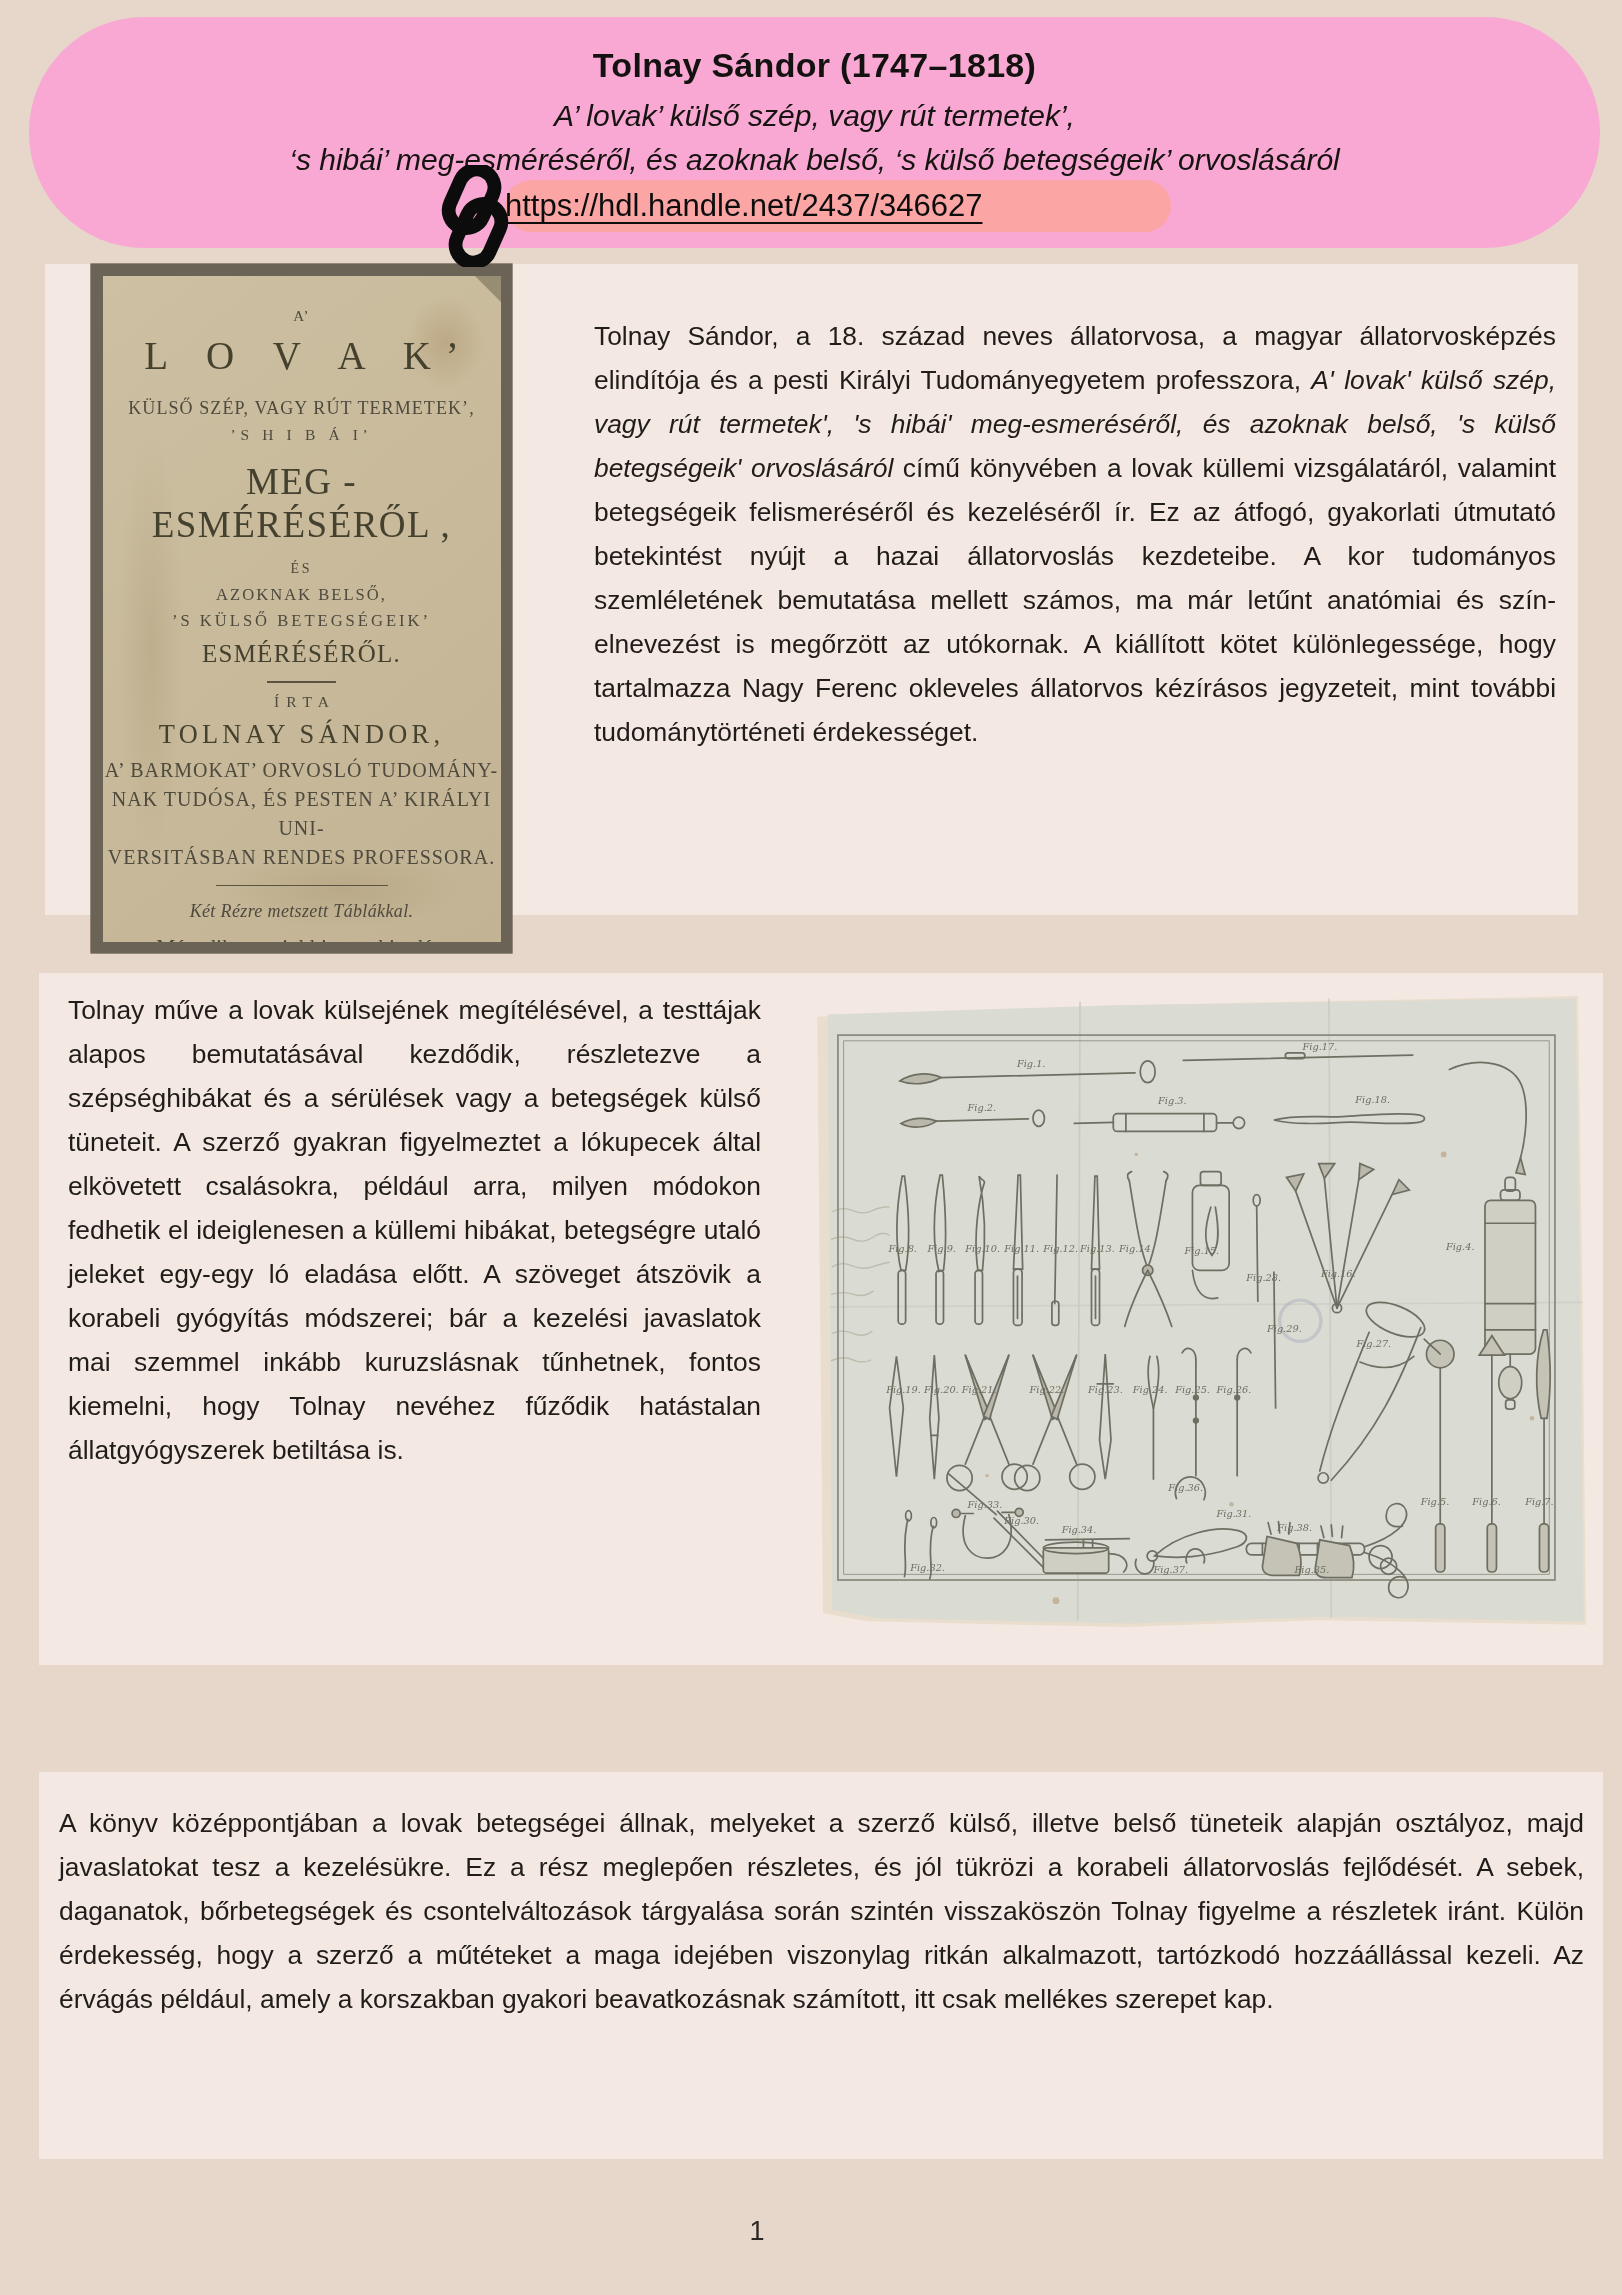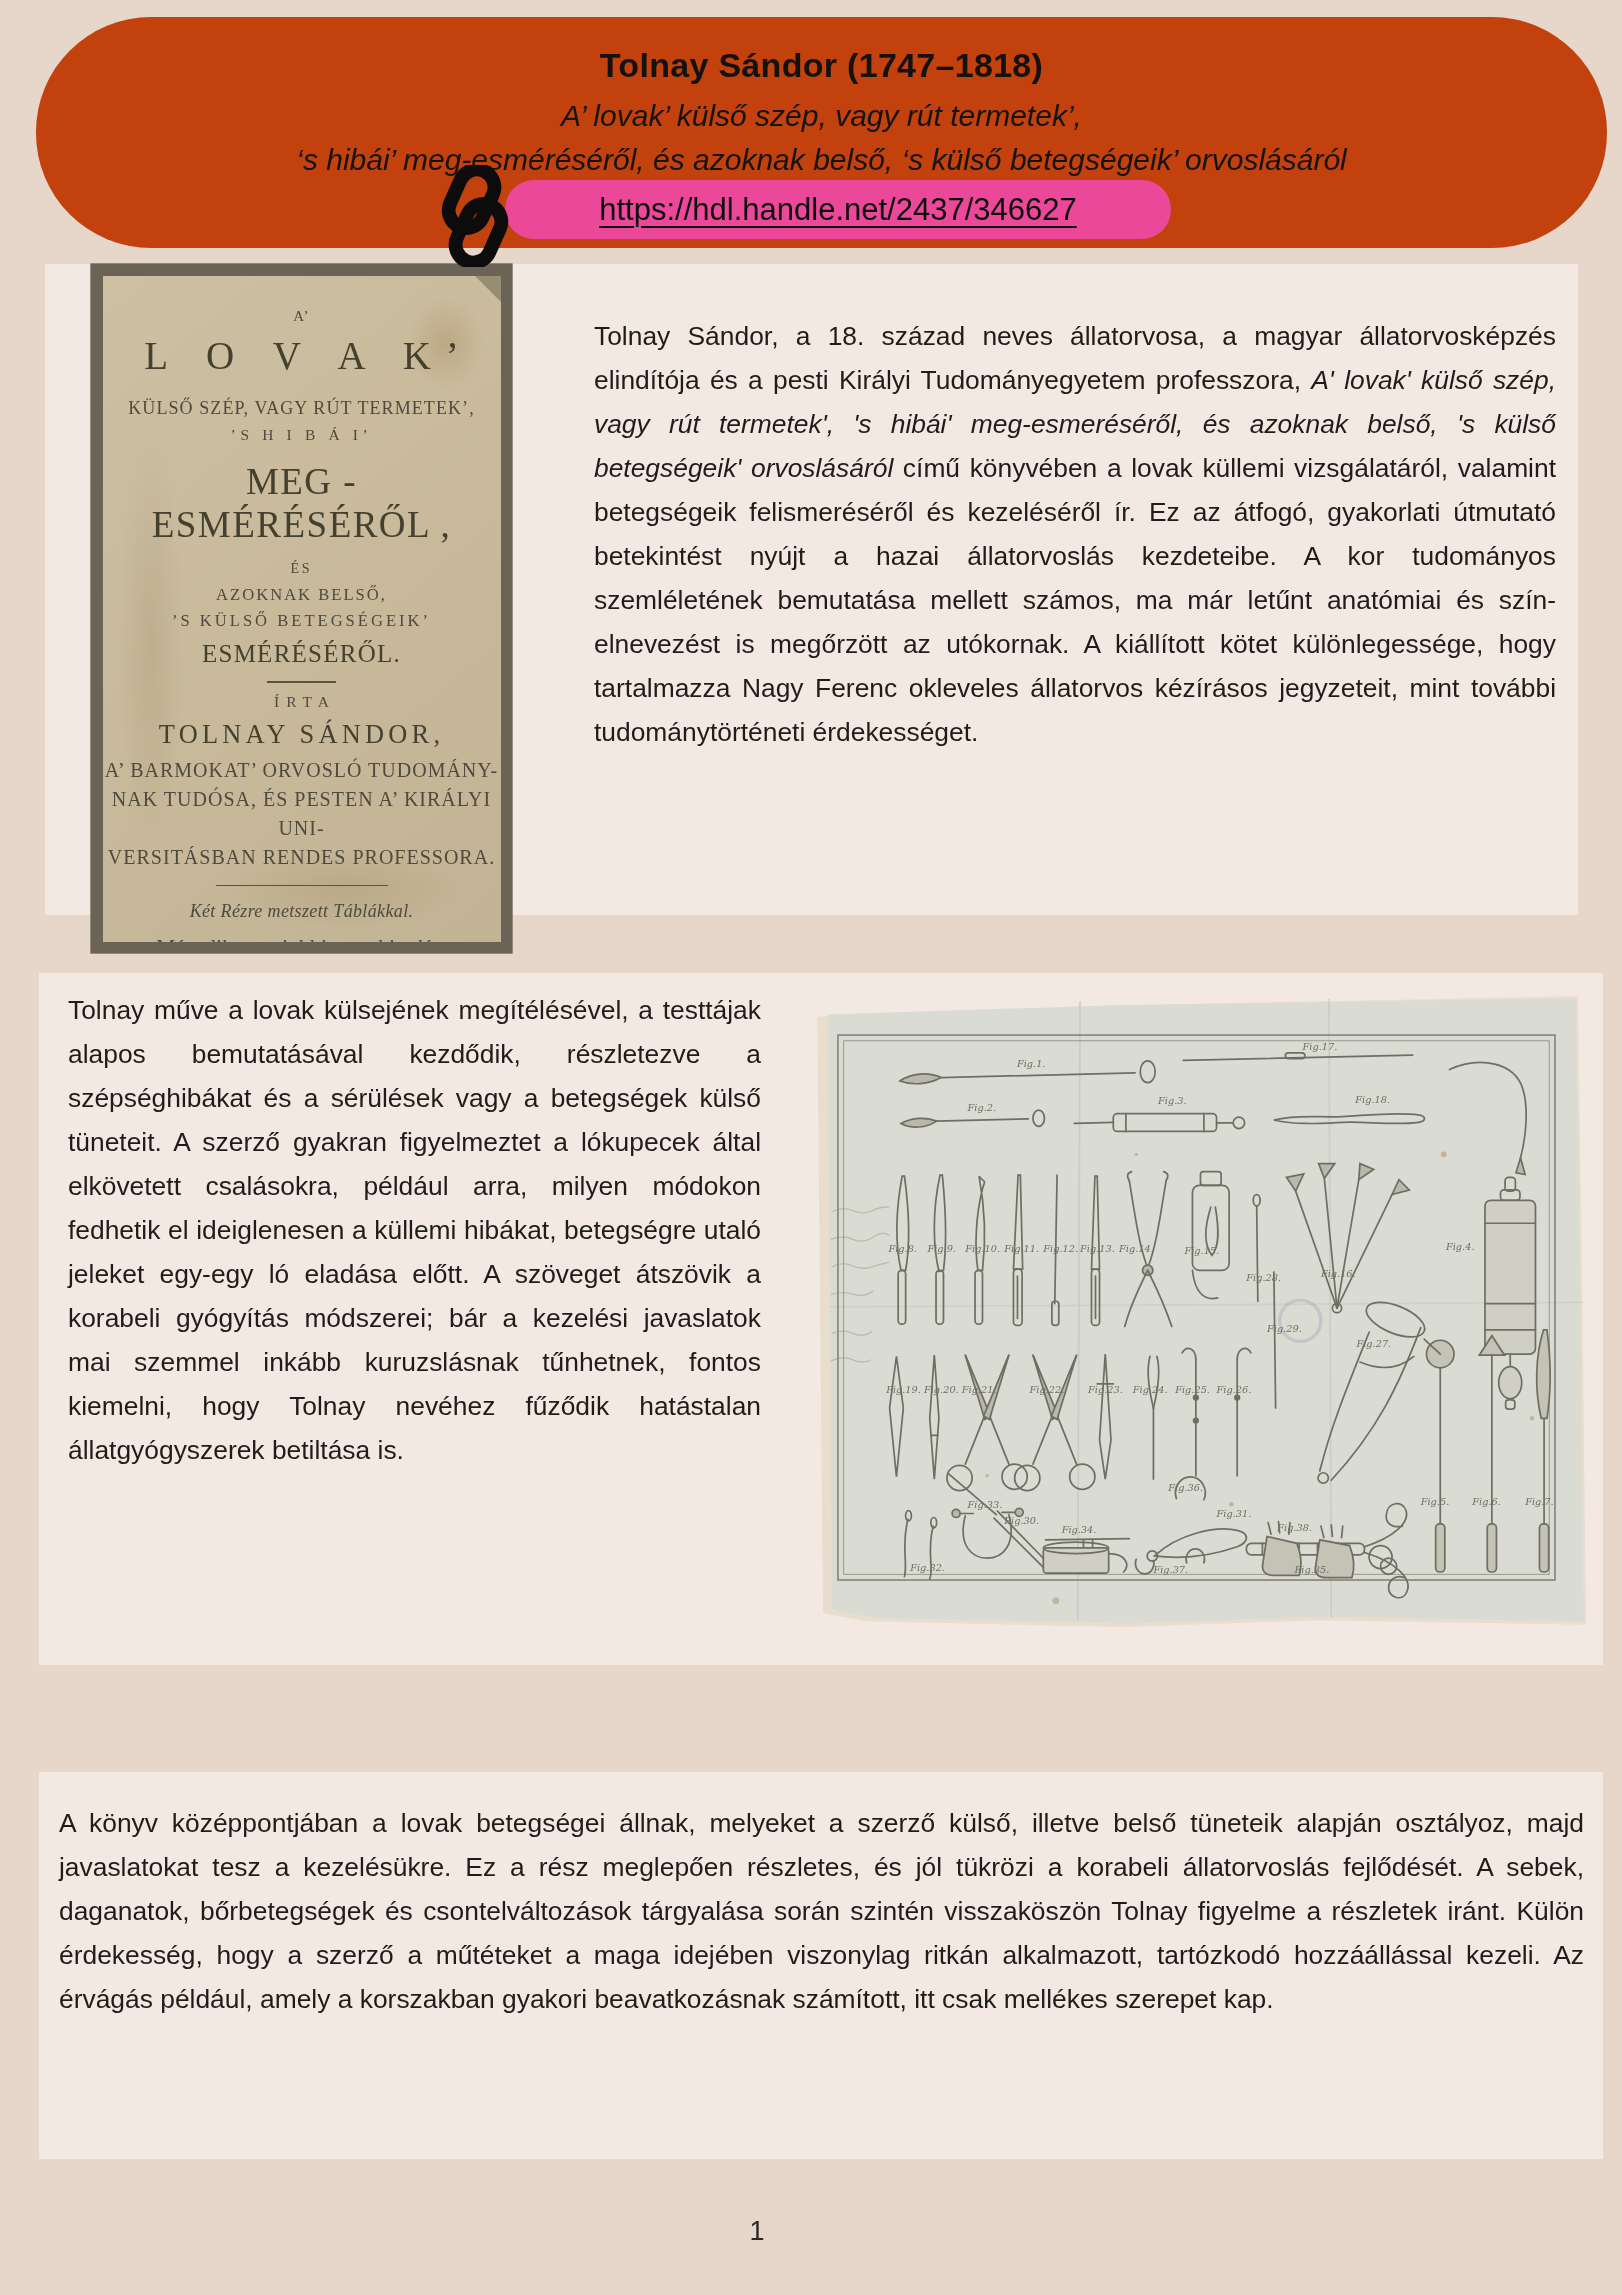--- a/index.html
+++ b/index.html
@@ -9,39 +9,39 @@
     font-family:"Liberation Sans", sans-serif;
     color:#1d1a17;
     position:relative;
     overflow:hidden;
     -webkit-font-smoothing:antialiased;
   }
   .abs{position:absolute;}
 
   
   .header{
-    left:36px;top:17px;width:1571px;height:231px;
-    background:#c2410c;
+    left:29px;top:17px;width:1571px;height:231px;
+    background:#f9a8d4;
     border-radius:115px;
     text-align:center;
   }
   .header-title{
     margin-top:29px;
     font-size:34px;font-weight:700;letter-spacing:0.3px;color:#141210;
   }
   .header-sub{
     font-size:30px;font-style:italic;color:#161310;margin-top:13.8px;line-height:1.1;
   }
   .header-sub2{margin-top:11.5px;}
   .header-place{font-size:27px;color:#161310;margin-top:12.6px;}
 
   .link-pill{
-    left:505px;top:180px;width:666px;height:59px;
-    background:#ec4899;border-radius:29px;
-    display:flex;align-items:center;justify-content:center;
+    left:505px;top:180px;width:666px;height:52px;
+    background:#fca5a5;border-radius:29px;
+    display:flex;align-items:center;
     z-index:3;
   }
   .link-text{
     font-size:31px;color:#0d0d0d;text-decoration:underline;
     text-decoration-thickness:2.3px;text-underline-offset:5.7px;
   }
   .chain-wrap{left:424px;top:165px;width:102px;height:102px;z-index:4;}
 
   
   .sec{background:#f4e9e2;}

